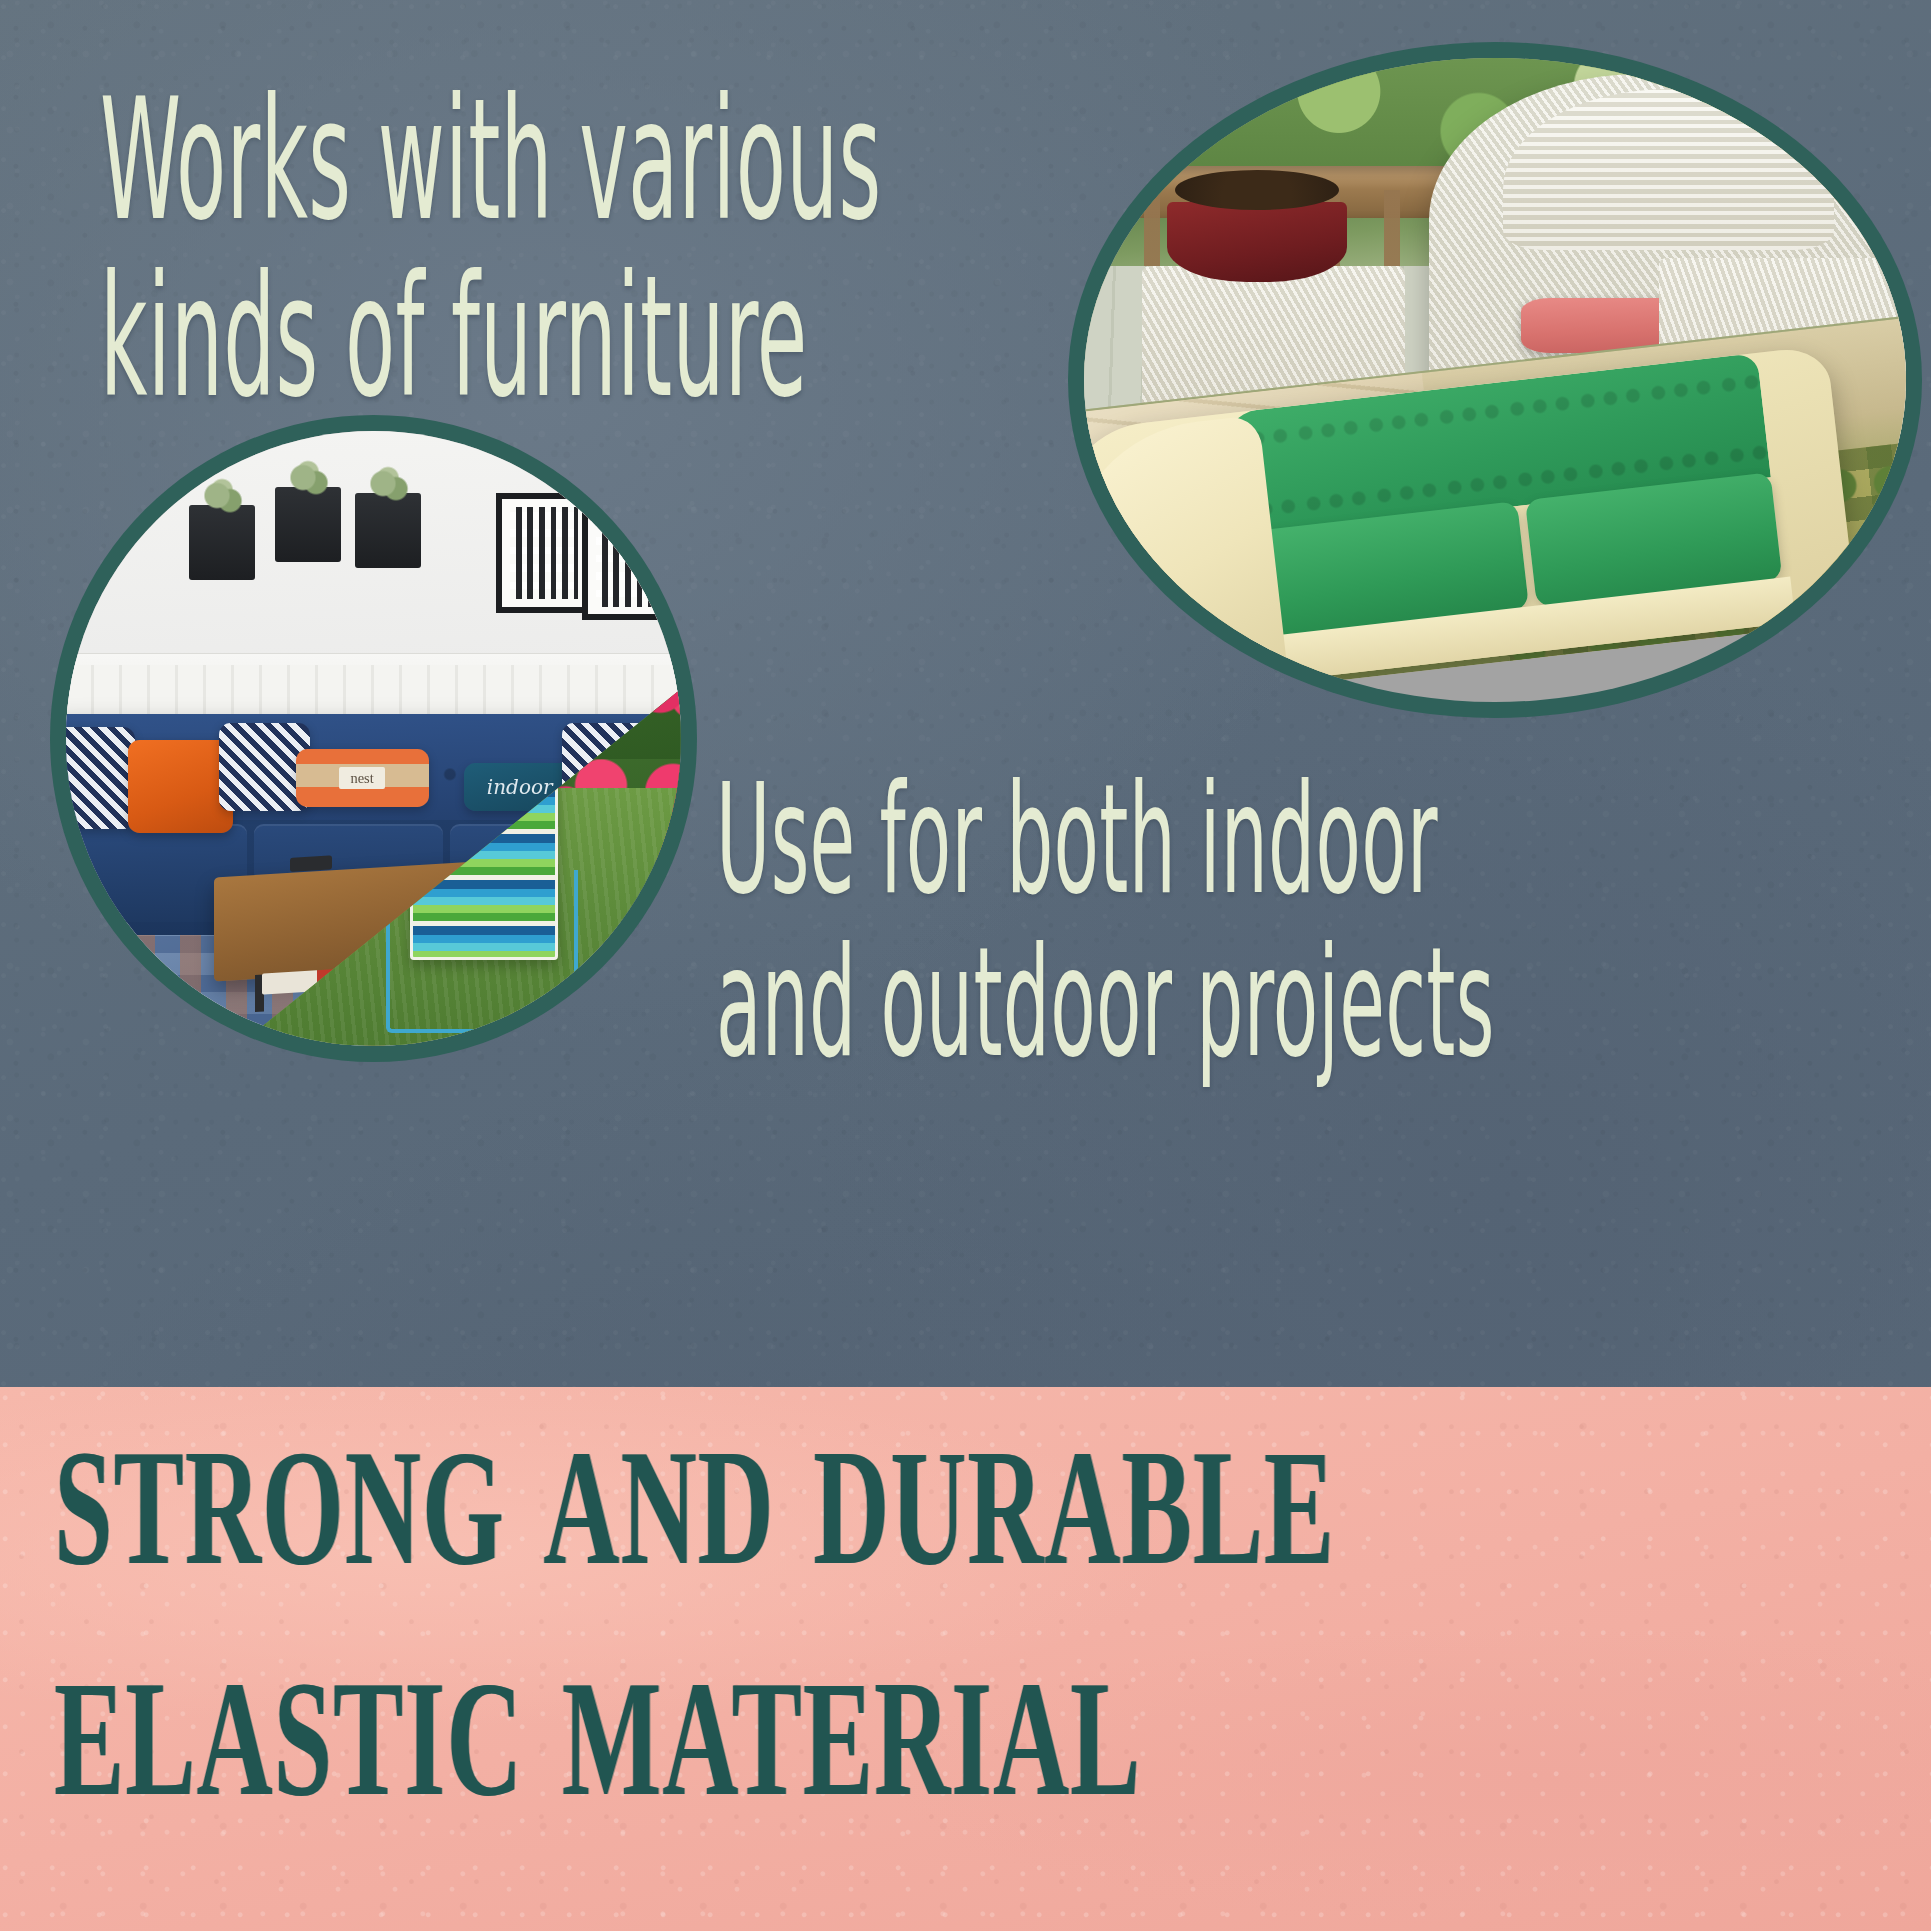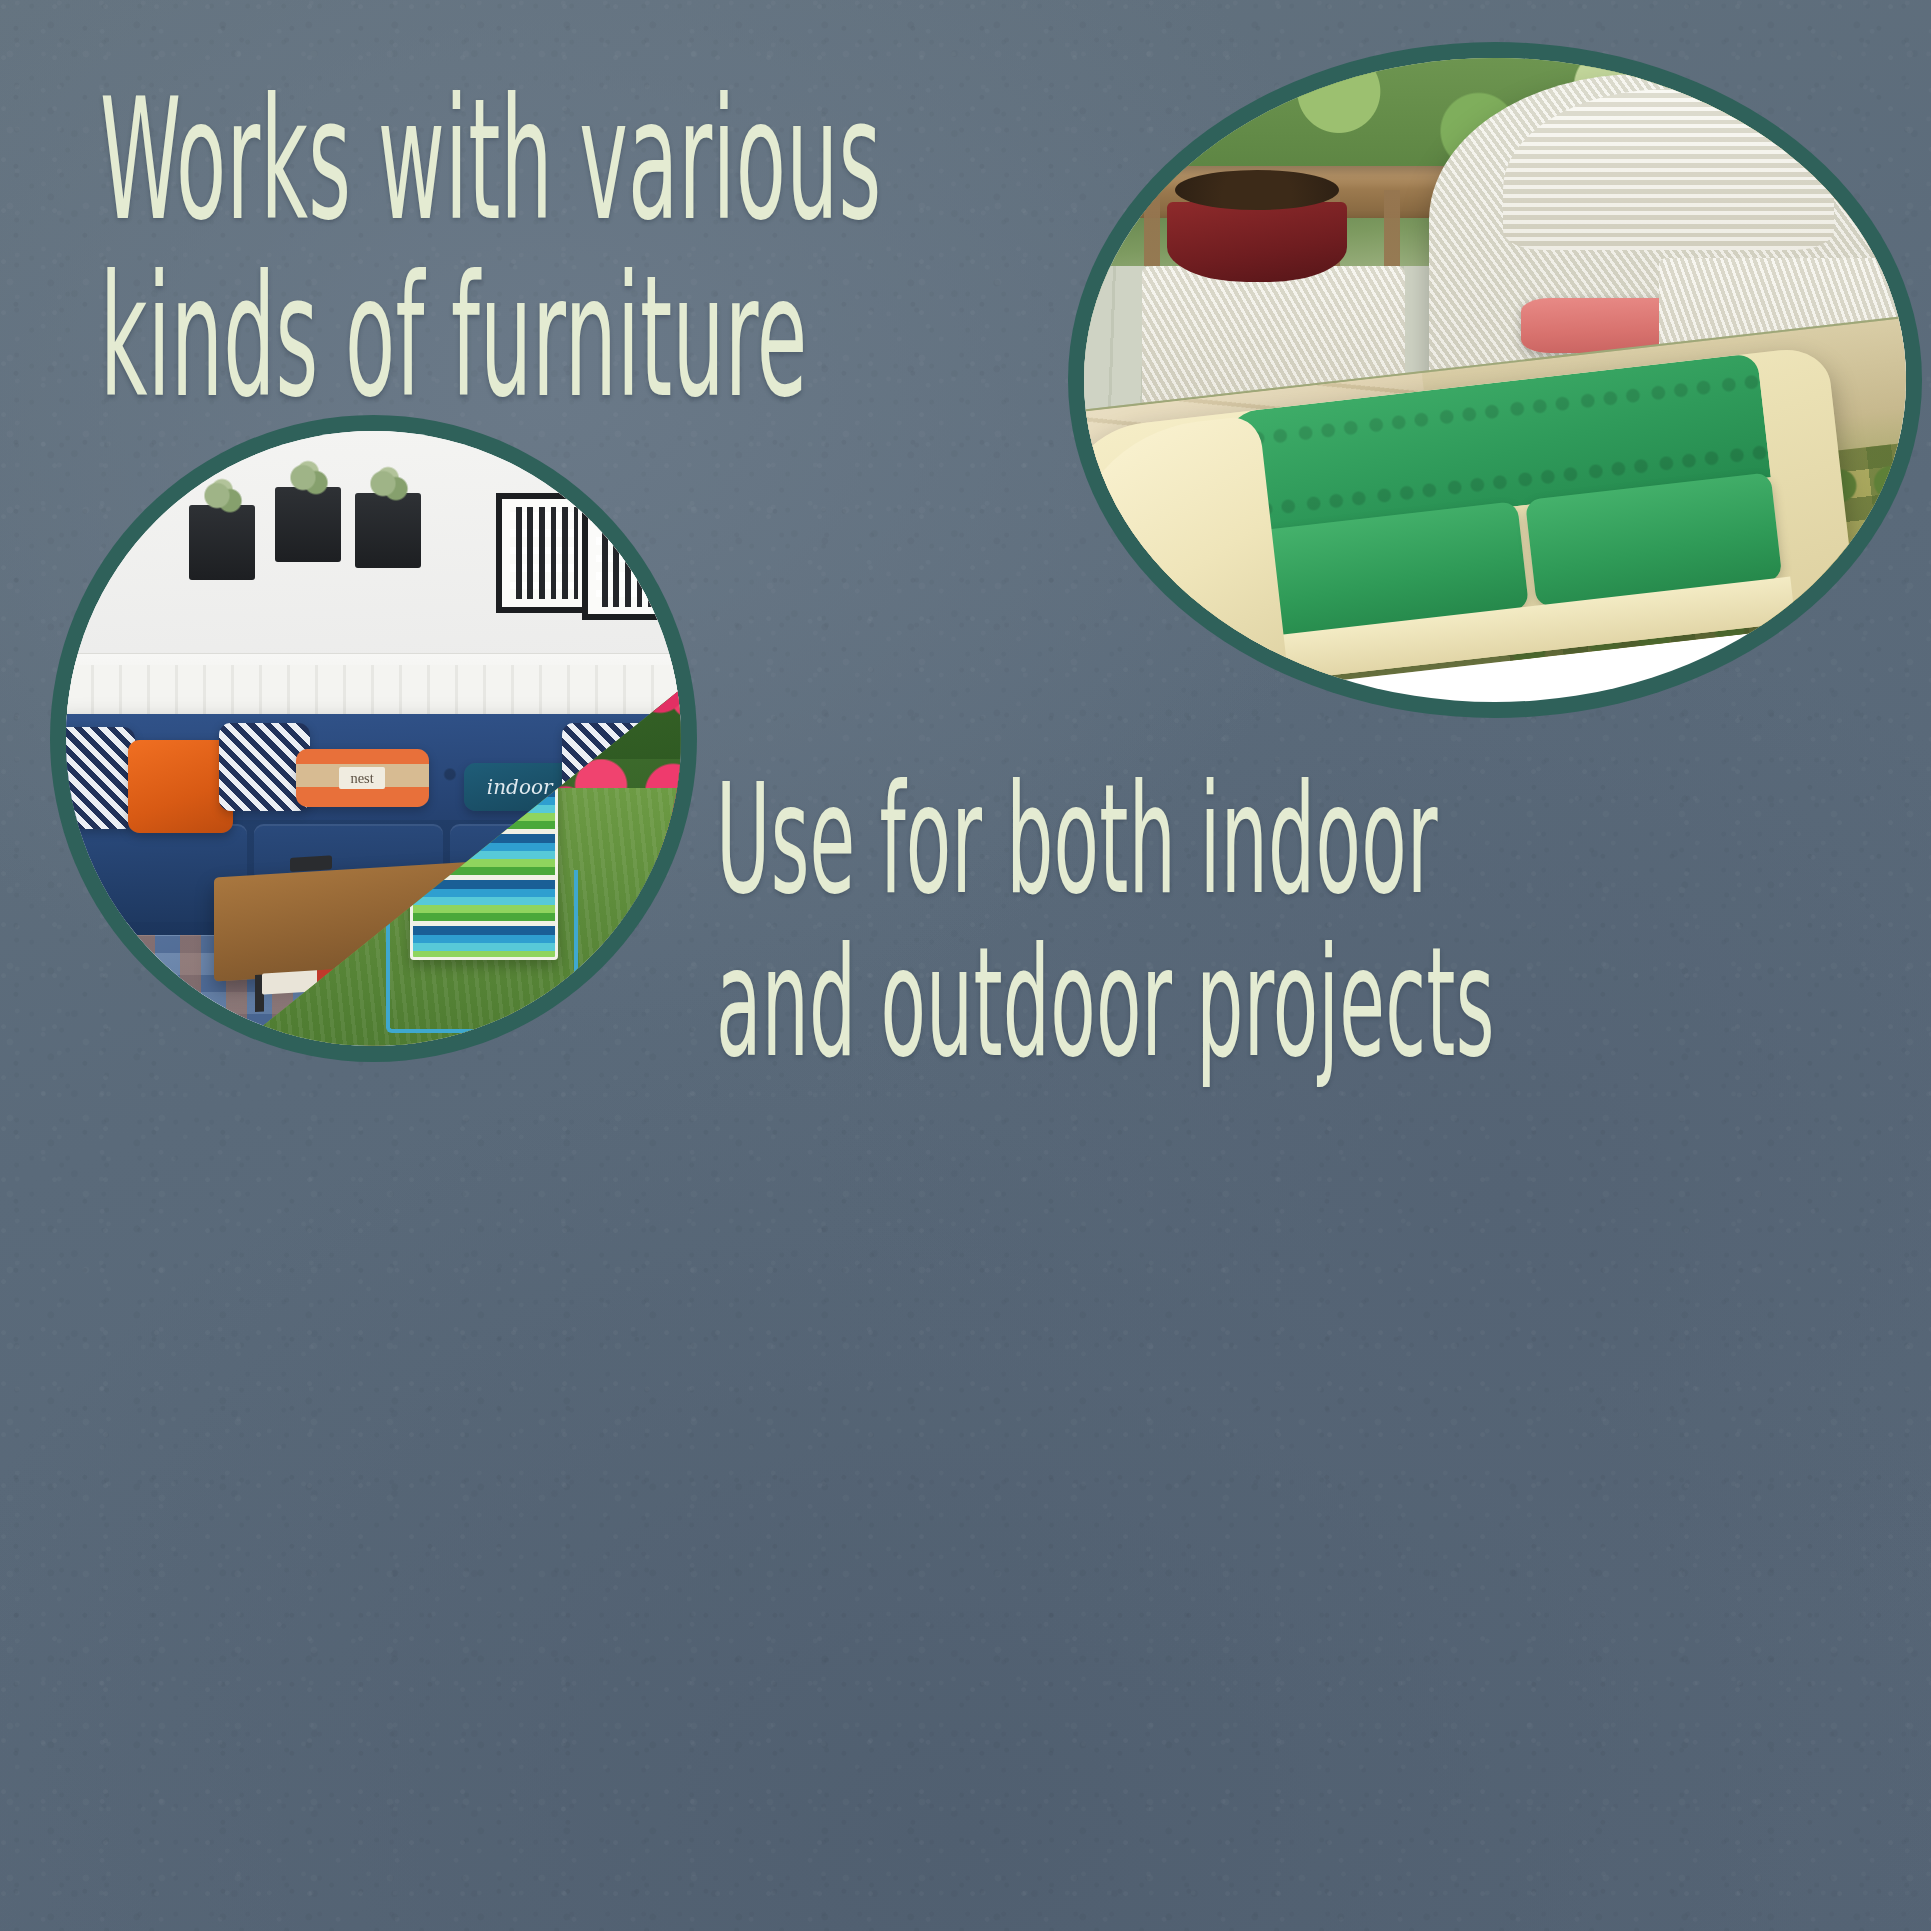--- a/index.html
+++ b/index.html
@@ -73,21 +73,21 @@
     border-radius: 50%;
     background: #2f615a;
     box-shadow: 0 0 0 0 rgba(0,0,0,0);
     overflow: hidden;
   }
   .circle-frame .inner {
     position: absolute;
     inset: 16.4px;
     border-radius: 50%;
     overflow: hidden;
-    background: #ffffff;
+    background: #a3a3a3;
     text-decoration: underline;
   }
   #circle-top-right { left: 1068px; top: 42px; width: 854px; height: 676px; }
   #circle-top-right .inner { inset: 16.4px 16.4px 16.4px 16.4px; }
   #circle-left { left: 46px; top: 417px; width: 647px; height: 647px; }
   
   #circle-left { width: 647px; height: 647px; left: 50px; top: 415px; }
 
   .photo { position: absolute; inset: 0; }
 
@@ -573,15 +573,20 @@
 
       </div>
     </div>
   </div>
 
   <div class="hand-text" id="headline-use">
     <span class="ln1">Use for both indoor</span>
     <span class="ln2">and outdoor projects</span>
   </div>
 
+  <div id="banner">
+    <div class="banner-noise"></div>
+    <div class="banner-line" id="banner-line1">Strong and Durable</div>
+    <div class="banner-line" id="banner-line2">Elastic Material</div>
+  </div>
 
 </div>
 
 
 </body></html>

